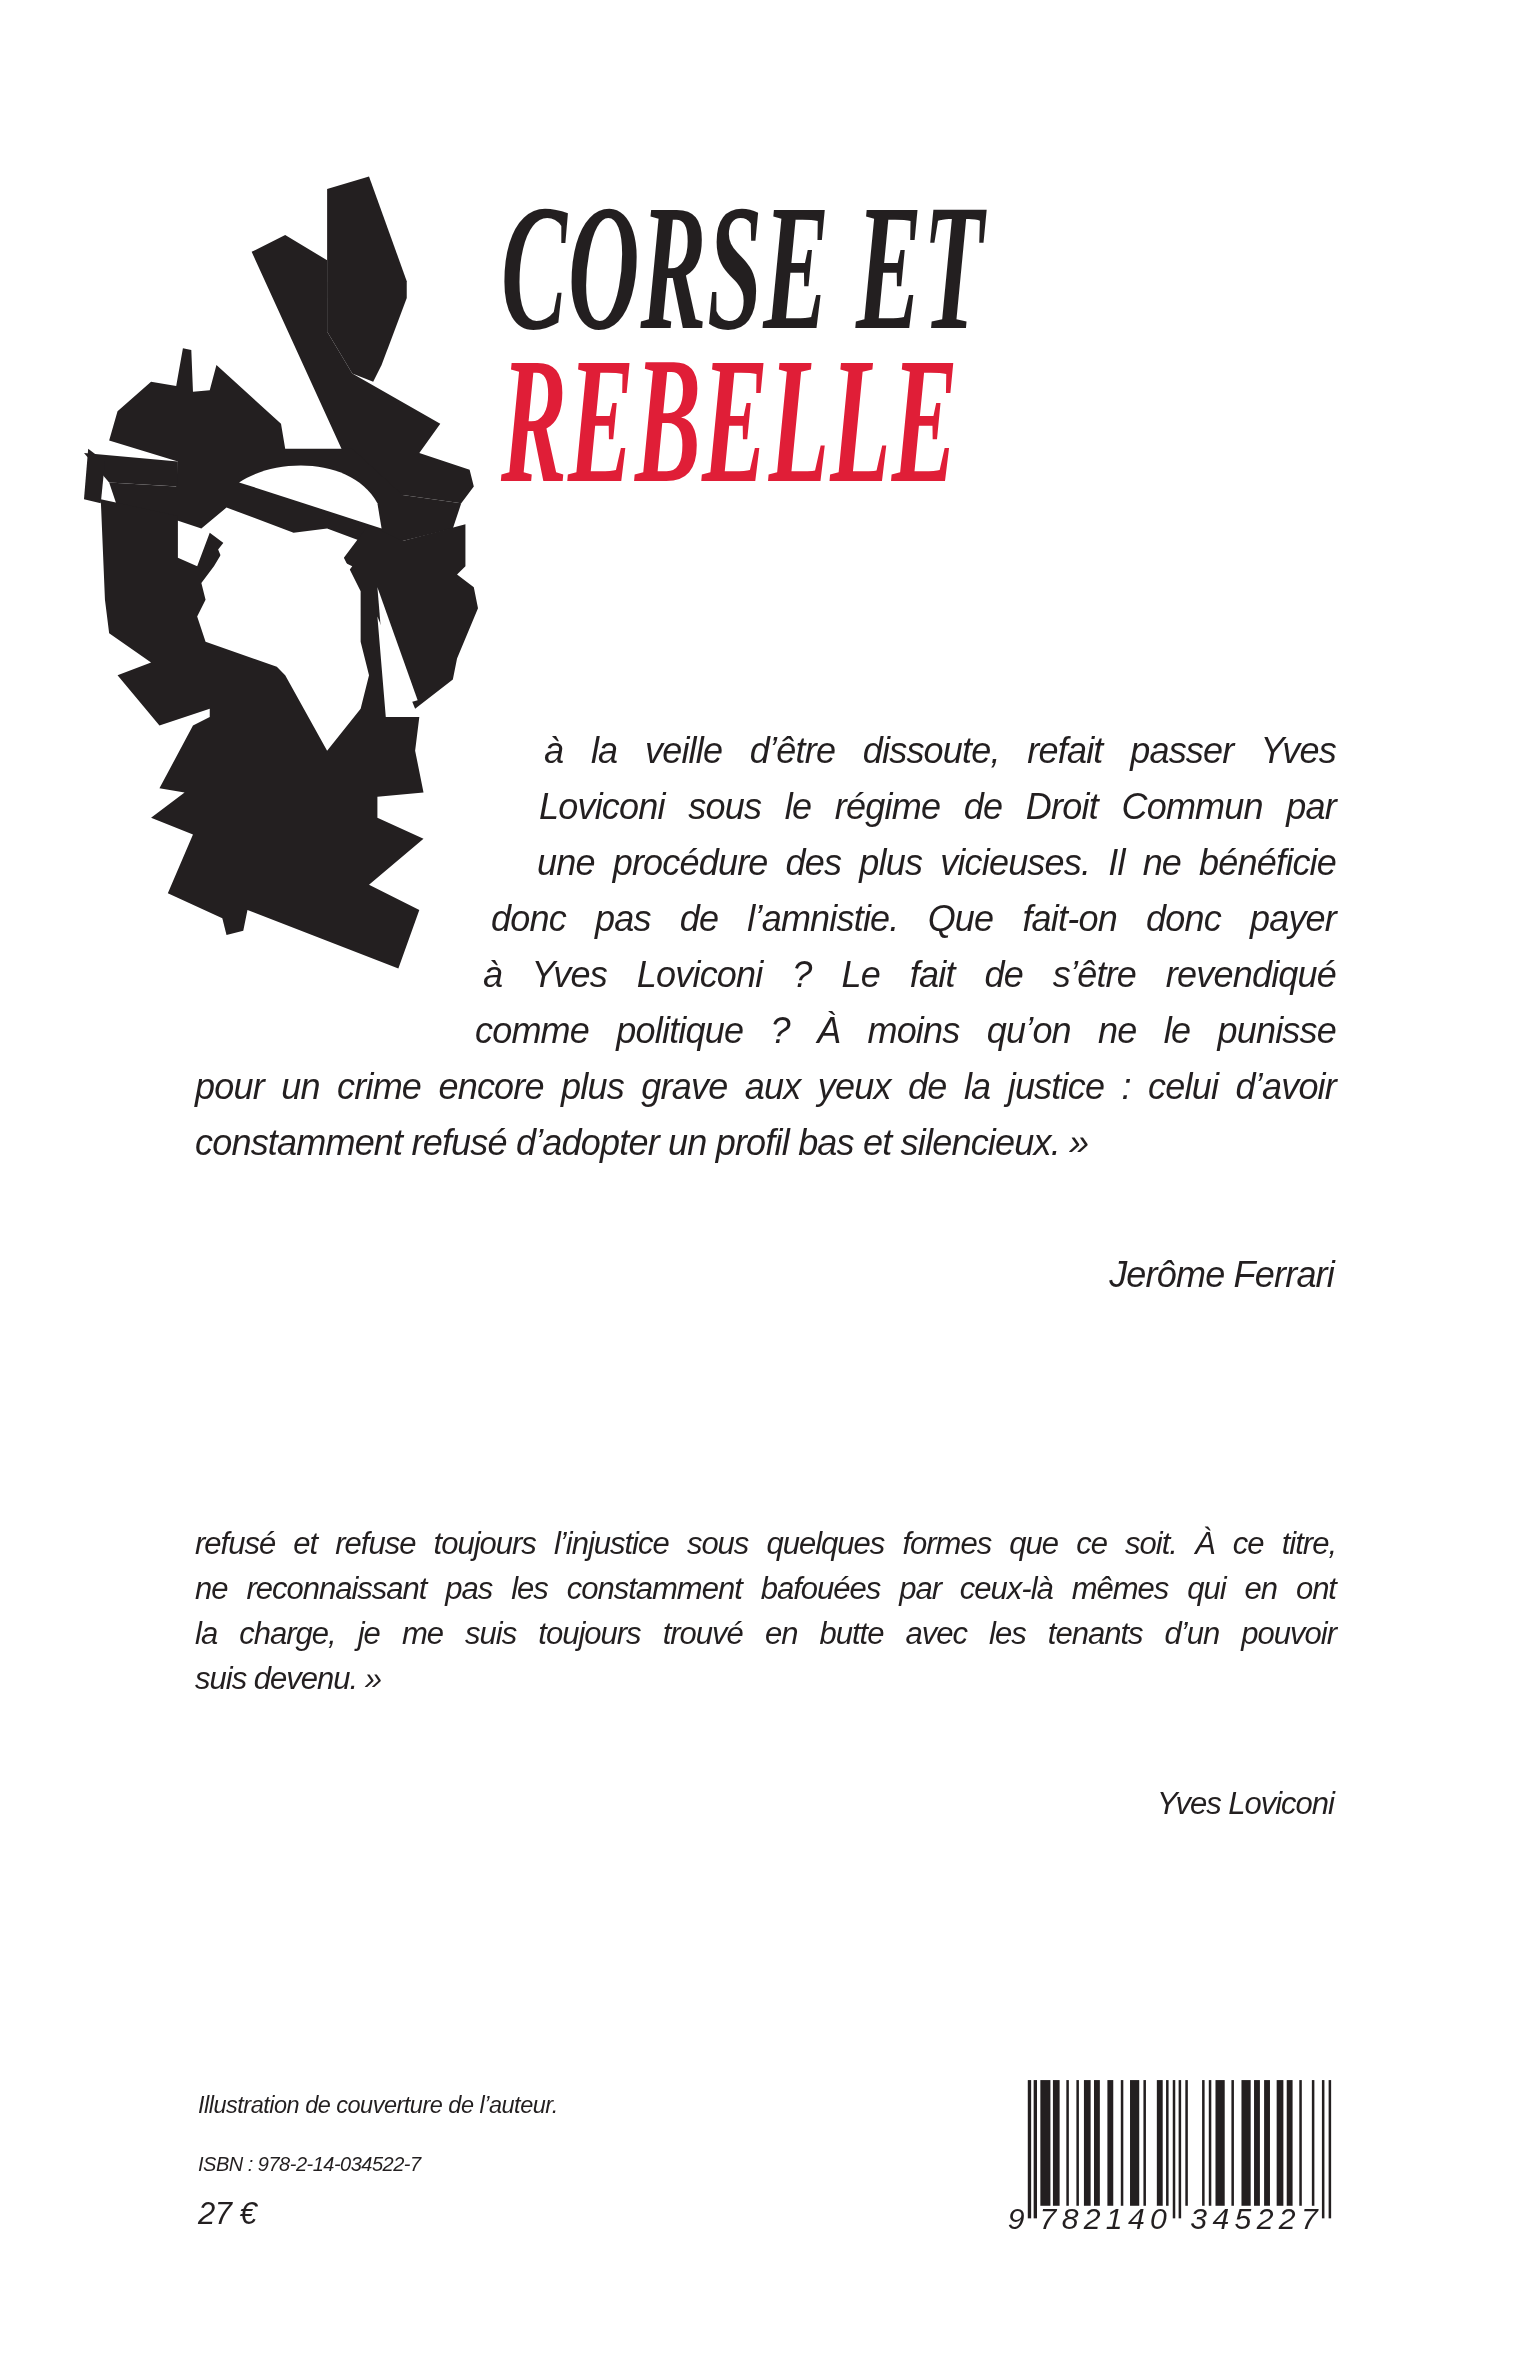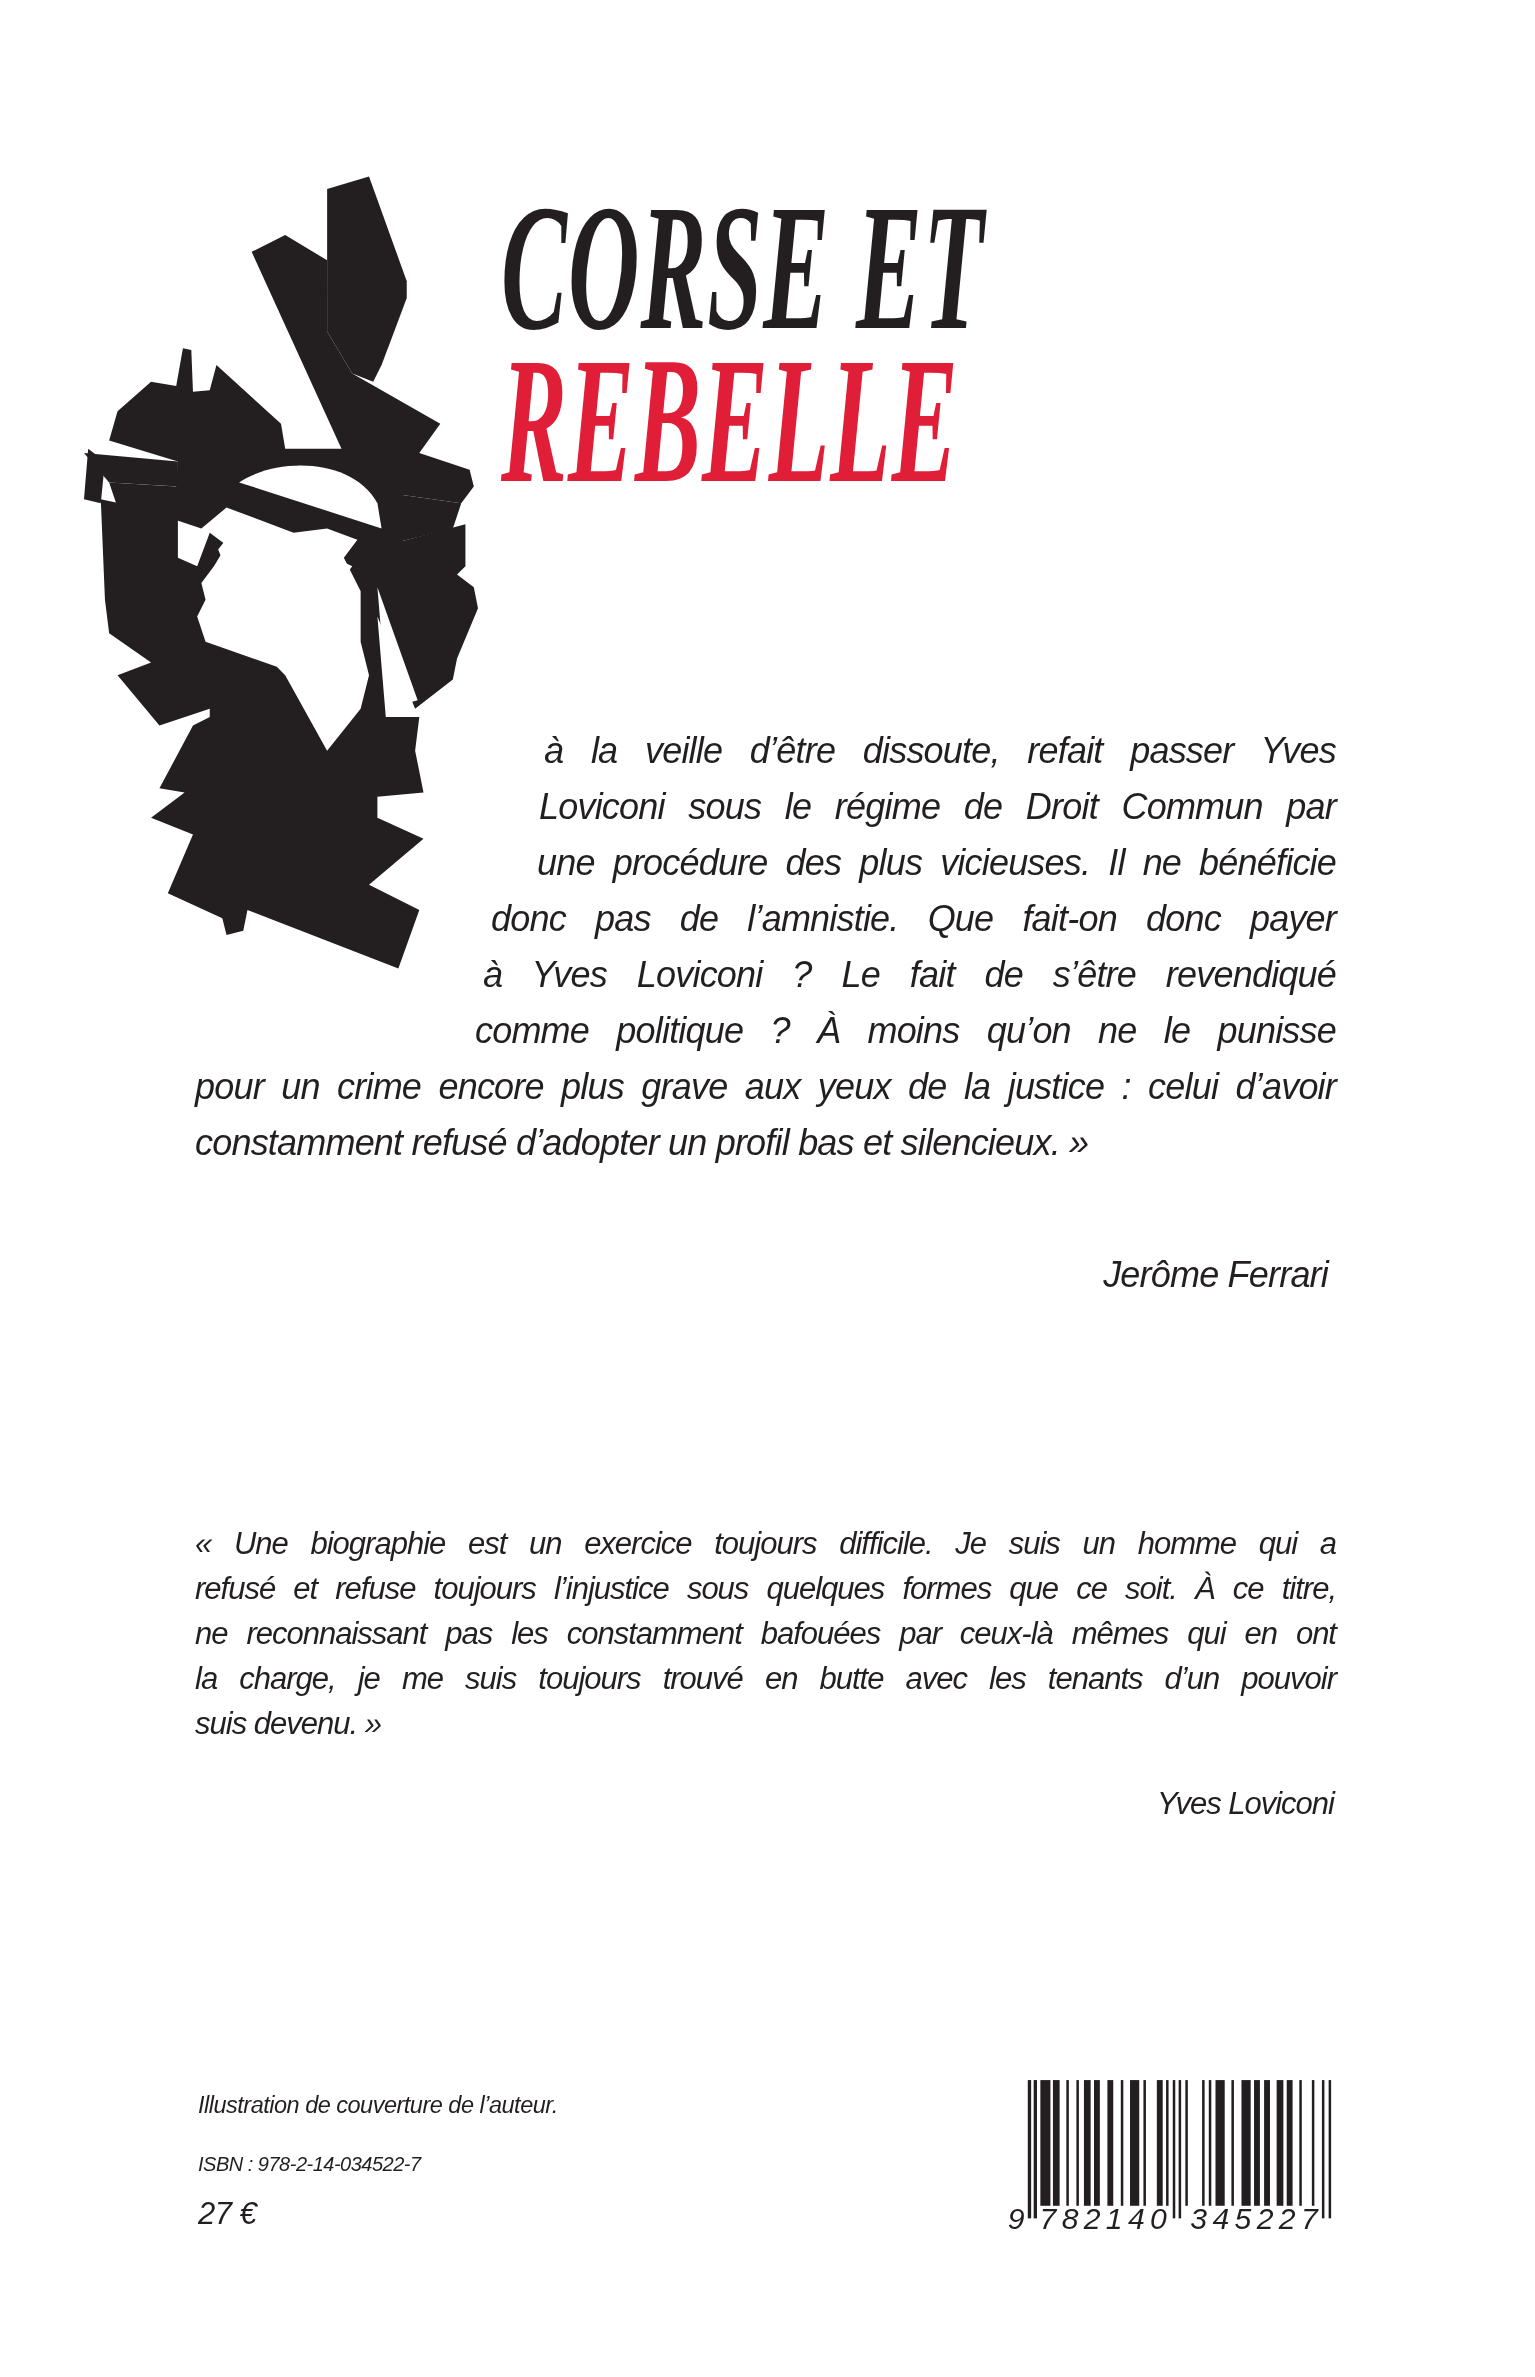--- a/index.html
+++ b/index.html
@@ -5,21 +5,21 @@
   html, body { margin: 0; padding: 0; background: #ffffff; }
   body { width: 1536px; height: 2377px; position: relative; overflow: hidden; color: #231f20; font-family: "Liberation Sans", "DejaVu Sans", sans-serif; }
   .abs { position: absolute; font-style: italic; }
   .emblem { left: 84px; top: 172px; width: 394px; height: 801px; }
   .title { left: 501px; top: 178px; width: 537px; font-family: "Liberation Serif", "DejaVu Serif", serif; font-weight: bold; line-height: 1; }
   .title-line { display: block; font-size: 180px; transform: scaleX(0.55); transform-origin: left top; white-space: nowrap; letter-spacing: 1.7px; height: 151px; }
   .title-line.l2 { margin-top: 1.7px; }
   .main-quote { left: 195px; top: 723px; width: 1141px; font-size: 36px; line-height: 56px; letter-spacing: -0.8px; }
   .mq-line { display: block; text-align: justify; text-align-last: justify; white-space: nowrap; }
   .mq-line.last { text-align-last: left; }
-  .attr-1 { right: 208px; top: 1254px; font-size: 36px; letter-spacing: -0.8px; }
+  .attr-1 { right: 202px; top: 1254px; font-size: 36px; letter-spacing: -0.8px; }
   .ital-quote { left: 195px; top: 1521px; width: 1141px; font-size: 31px; line-height: 45px; font-style: italic; letter-spacing: -1px; }
   .iq-line { display: block; text-align: justify; text-align-last: justify; white-space: nowrap; }
   .iq-line.last { text-align-last: left; }
   .attr-2 { right: 202px; top: 1786px; font-size: 31px; font-style: italic; letter-spacing: -1px; }
   .caption { left: 198px; top: 2092px; font-size: 23.5px; letter-spacing: -0.5px; }
   .isbn { left: 198px; top: 2153px; font-size: 20px; letter-spacing: -0.5px; }
   .price { left: 198px; top: 2196px; font-size: 31px; letter-spacing: -0.5px; }
   .barcode { left: 1006px; top: 2080px; width: 331px; height: 151px; }
   .barcode-digits { font-family: "Liberation Sans", sans-serif; font-size: 36px; fill: #231f20; }
 </style>
@@ -63,21 +63,20 @@
   <span class="mq-line" style="margin-left:342px;">une procédure des plus vicieuses. Il ne bénéficie</span>
   <span class="mq-line" style="margin-left:296px;">donc pas de l’amnistie. Que fait-on donc payer</span>
   <span class="mq-line" style="margin-left:288px;">à Yves Loviconi ? Le fait de s’être revendiqué</span>
   <span class="mq-line" style="margin-left:280px;">comme politique ? À moins qu’on ne le punisse</span>
   <span class="mq-line">pour un crime encore plus grave aux yeux de la justice : celui d’avoir</span>
   <span class="mq-line last">constamment refusé d’adopter un profil bas et silencieux. »</span>
 </div>
 <div class="abs attr-1">Jerôme Ferrari</div>
 
 <div class="abs ital-quote">
-  <span class="iq-line">« Une biographie est un exercice toujours difficile. Je suis un homme qui a</span>
   <span class="iq-line">refusé et refuse toujours l’injustice sous quelques formes que ce soit. À ce titre,</span>
   <span class="iq-line">ne reconnaissant pas les constamment bafouées par ceux-là mêmes qui en ont</span>
   <span class="iq-line">la charge, je me suis toujours trouvé en butte avec les tenants d’un pouvoir</span>
   <span class="iq-line last">suis devenu. »</span>
 </div>
 <div class="abs attr-2">Yves Loviconi</div>
 
 <div class="abs caption">Illustration de couverture de l’auteur.</div>
 <div class="abs isbn">ISBN : 978-2-14-034522-7</div>
 <div class="abs price">27 €</div>

